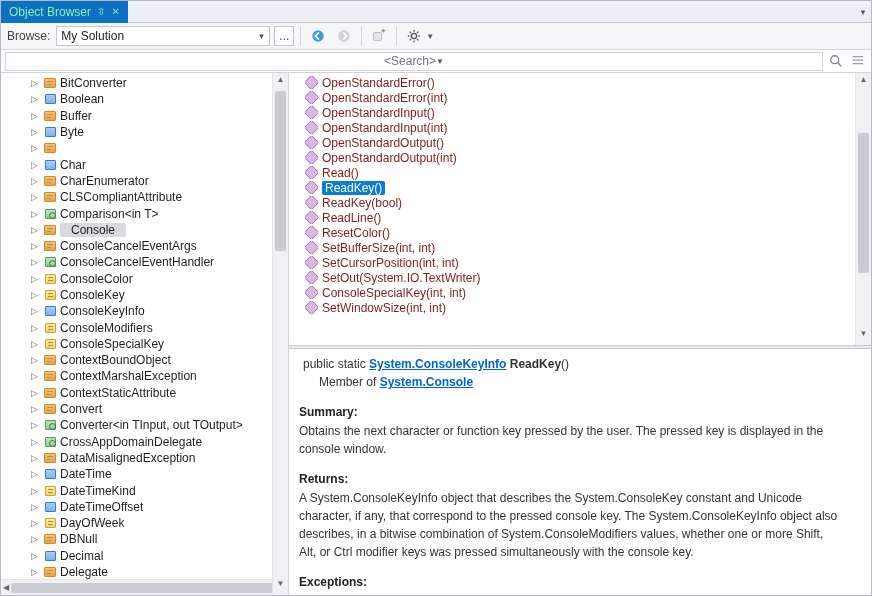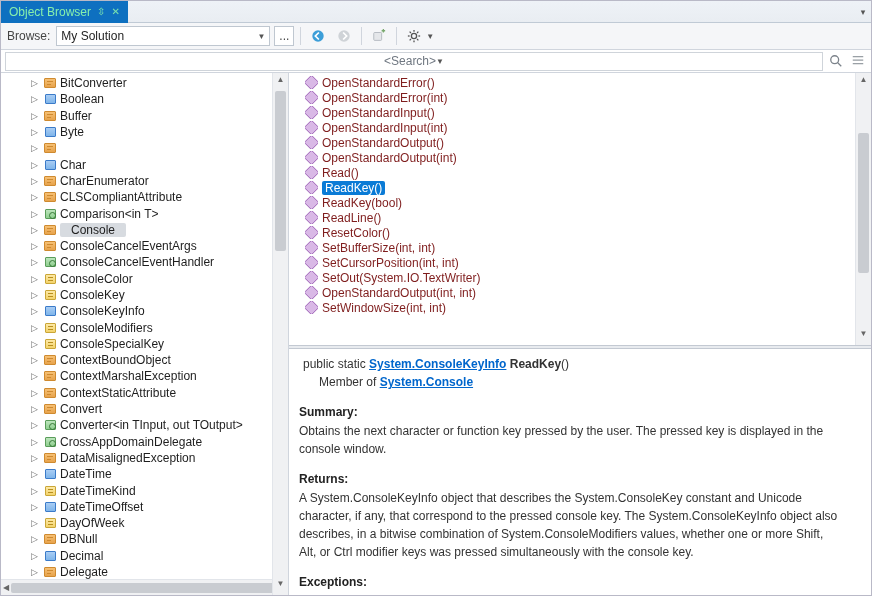--- a/index.html
+++ b/index.html
@@ -506,21 +506,21 @@
             </svg>
           </span>
           <span class="mem-lbl">SetOut(System.IO.TextWriter)</span>
         </div>
         <div class="mem-row">
           <span class="mem-ico ico-method">
             <svg viewBox="0 0 14 14">
               <rect x="1.5" y="1.5" width="11" height="11" rx="1" transform="rotate(45 7 7)" fill="#d9b8e6" stroke="#9b5fb5"></rect>
             </svg>
           </span>
-          <span class="mem-lbl">OpenStandardOutput(int, int)</span>
+          <span class="mem-lbl">ConsoleSpecialKey(int, int)</span>
         </div>
         <div class="mem-row">
           <span class="mem-ico ico-method">
             <svg viewBox="0 0 14 14">
               <rect x="1.5" y="1.5" width="11" height="11" rx="1" transform="rotate(45 7 7)" fill="#d9b8e6" stroke="#9b5fb5"></rect>
             </svg>
           </span>
           <span class="mem-lbl">SetWindowSize(int, int)</span>
         </div>
         <div class="vscroll-stub">

